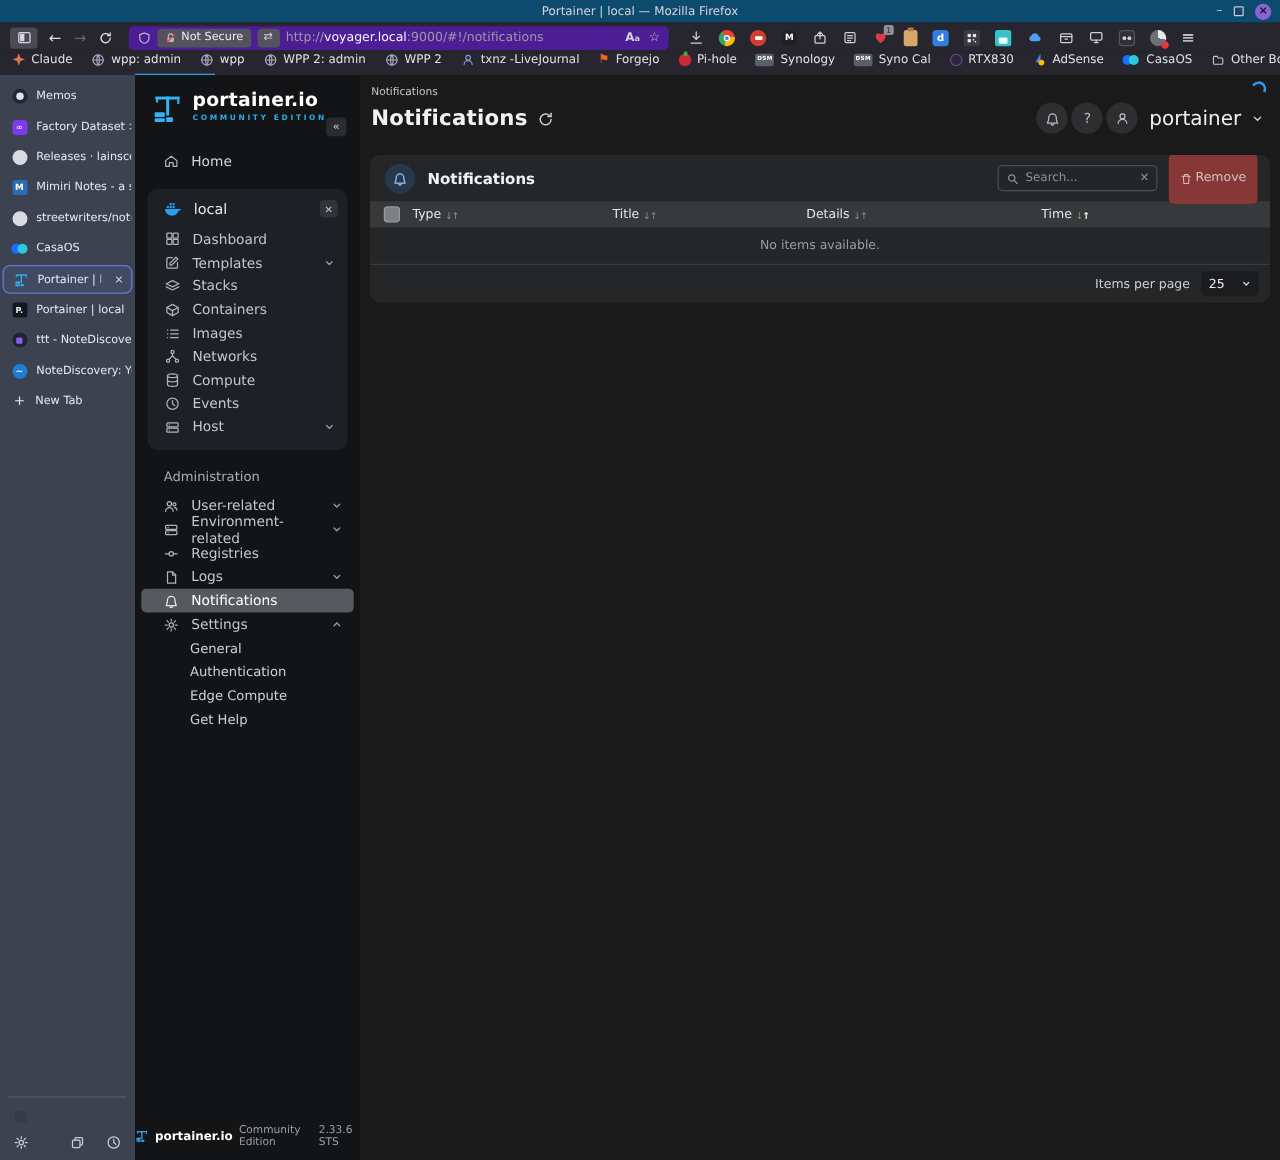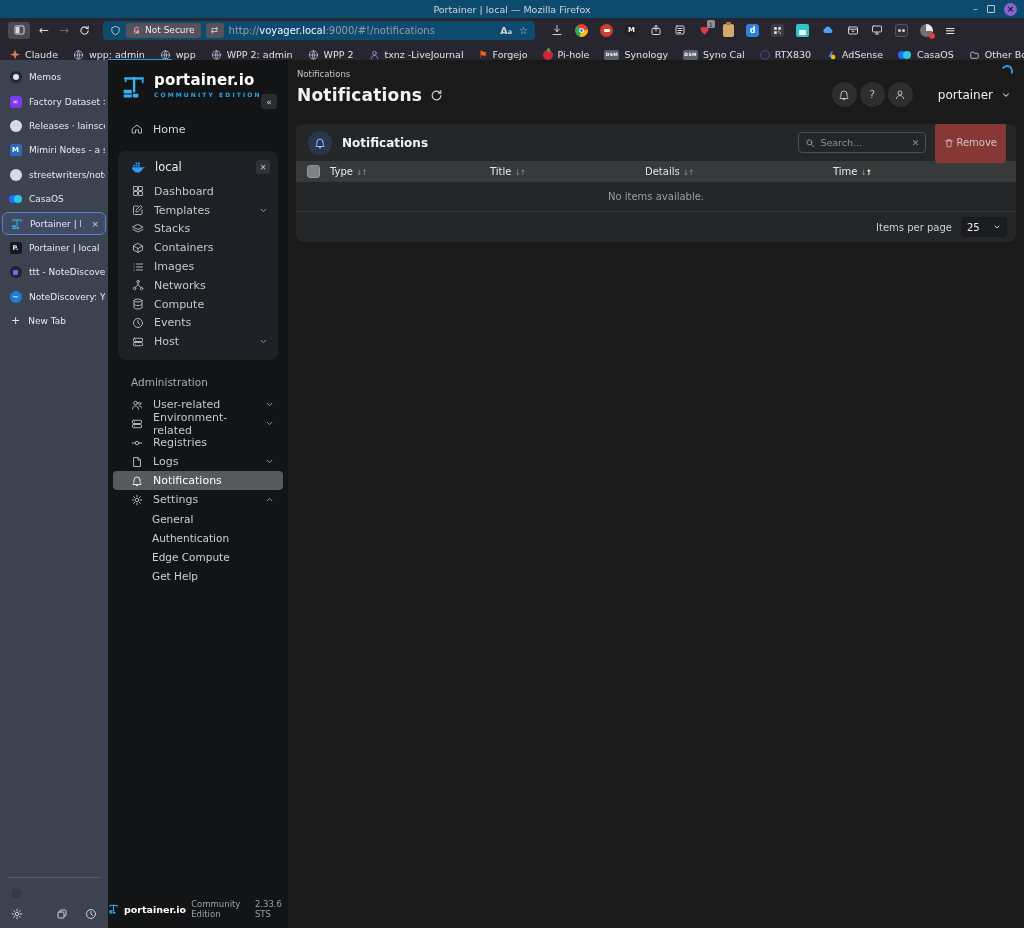--- a/index.html
+++ b/index.html
@@ -10,30 +10,30 @@
 .titlebar{position:absolute;top:0;left:0;right:0;height:18px;background:#0c4a6e;display:flex;align-items:center;justify-content:center;font-size:9.5px;color:#d6d5da}
 .win-controls{position:absolute;right:7px;top:0;height:18px;display:flex;align-items:center;gap:9px;color:#c9c8cd}
 .win-min{font-size:10px;line-height:6px}
 .win-max{width:8px;height:8px;border:1px solid #c9c8cd;border-radius:1px}
 .win-close{width:13px;height:13px;border-radius:50%;background:#8a63d2;color:#16151c;display:flex;align-items:center;justify-content:center;font-size:9px;font-weight:bold}
 
 .toolbar{position:absolute;top:18px;left:0;right:0;height:24px;background:#27262f;display:flex;align-items:center;padding:0 8px}
 .nav-btn{width:20px;height:18px;display:flex;align-items:center;justify-content:center;color:#dcdce2;font-size:12px}
 .sidebar-toggle{width:22px;height:17px;background:#4a4955;border-radius:3px;color:#d8d7df;display:flex;align-items:center;justify-content:center;margin-right:4px}
 .fwd{color:#67666f}
-.urlbar{margin-left:9px;width:432px;height:19px;background:#0c4a6e;border-radius:4px;display:flex;align-items:center;padding:0 7px;gap:5px}
+.urlbar{margin-left:9px;width:432px;height:19px;background:#4c1d95;border-radius:4px;display:flex;align-items:center;padding:0 7px;gap:5px}
 .chip{height:15px;background:#53525d;border-radius:3px;display:flex;align-items:center;gap:4px;padding:0 6px;font-size:9px;color:#eeeef2;white-space:nowrap}
 .chip-sw{width:18px;height:15px;background:#53525d;border-radius:3px;display:flex;align-items:center;justify-content:center;font-size:9px;color:#d2d2da}
 .url-text{flex:1;font-size:10px;color:#9b9aa4;white-space:nowrap;overflow:hidden}
 .url-host{color:#f4f4f8}
 .url-end{display:flex;align-items:center;gap:7px;color:#cfd0d8}
 .ext-row{display:flex;align-items:center;gap:12px;margin-left:16px}
 .ext{display:flex;align-items:center;justify-content:center;position:relative}
 
-.bookmarksbar{position:absolute;top:42px;left:0;right:0;height:18px;background:#27262f;display:flex;align-items:flex-end;gap:15px;padding:0 10px;font-size:9.5px;color:#e0e0e7}
+.bookmarksbar{position:absolute;top:42px;left:0;right:0;height:18px;background:#27262f;display:flex;align-items:flex-start;gap:15px;padding:0 10px;font-size:9.5px;color:#e0e0e7}
 .bm{display:flex;align-items:center;gap:5px;white-space:nowrap}
 .bm-other{margin-left:auto;display:flex;align-items:center;gap:5px}
 .loadbar{position:absolute;top:58.5px;left:108px;width:64px;height:1.5px;background:#2d9ce0;z-index:4}
 
 .ffsb{position:absolute;top:60px;left:0;width:108px;height:868px;background:#3c4250;color:#e6e9f0}
 .ff-tabs{padding-top:5px}
 .ff-tab{height:24.4px;display:flex;align-items:center;gap:7px;padding:0 3px 0 9px;font-size:9px;cursor:default}
 .ff-tab.active{height:22.4px;margin:1px 2px;padding-left:7px;border:1px solid #5c7fd6;border-radius:6px;background:rgba(95,125,195,.14)}
 .ff-ico{width:13px;display:flex;justify-content:center;flex:none}
 .ff-label{flex:1;white-space:nowrap;overflow:hidden}
@@ -67,21 +67,21 @@
 .psb-footer{position:absolute;bottom:9px;left:0;right:0;display:flex;align-items:center;justify-content:center;gap:5px;font-size:8.5px;color:#9aa0a7}
 .psb-footer b{color:#fff;font-size:9.5px}
 
 .main{position:absolute;top:60px;left:288px;width:736px;height:868px;background:#1a1a1a}
 .breadcrumb{position:absolute;left:9px;top:9px;font-size:8.5px;color:#c6c6c6}
 .title-row{position:absolute;left:9px;top:25px;display:flex;align-items:center;gap:8px}
 .title-row h1{font-size:17px;font-weight:bold;color:#f2f2f2;letter-spacing:.2px}
 .refresh{color:#cdd0d3}
 .header-right{position:absolute;top:22px;right:13px;display:flex;align-items:center;gap:3px}
 .circle-btn{width:25px;height:25px;border-radius:50%;background:#2e2e31;color:#b9bcc0;display:flex;align-items:center;justify-content:center;font-size:11px}
-.user-label{margin:0 5px 0 22px;font-size:12px;color:#eceef0}
+.user-label{margin:0 5px 0 6px;font-size:16px;color:#eceef0}
 .spinner{position:absolute;top:5px;right:11px;width:12px;height:12px;border-radius:50%;border:2.5px solid transparent;border-top-color:#2e9df2;border-right-color:#2e9df2;transform:rotate(-15deg)}
 .widget{position:absolute;left:8px;top:64px;width:720px;background:#242628;border-radius:8px;overflow:hidden}
 .w-head{height:37px;display:flex;align-items:center;padding:0 10px 0 12px}
 .bell-badge{width:24px;height:24px;border-radius:50%;background:#27384c;color:#9cc3e8;display:flex;align-items:center;justify-content:center}
 .w-title{margin-left:10px;font-size:12px;font-weight:bold;color:#f1f3f5}
 .search{margin-left:auto;width:128px;height:21px;border:1px solid #4b4d50;border-radius:4px;display:flex;align-items:center;padding:0 6px;gap:5px;background:#232527;color:#8d9196}
 .search input{flex:1;min-width:0;background:none;border:none;outline:none;color:#d6d9dc;font-size:9.5px;font-family:inherit}
 .search input::placeholder{color:#8d9196}
 .search-x{font-size:9px;color:#8d9196}
 .remove-btn{margin-left:9px;height:40px;padding:0 9px;border-radius:4px;background:#963b38;color:#eed4d3;font-size:10px;display:flex;align-items:center;gap:2px;opacity:.88}

